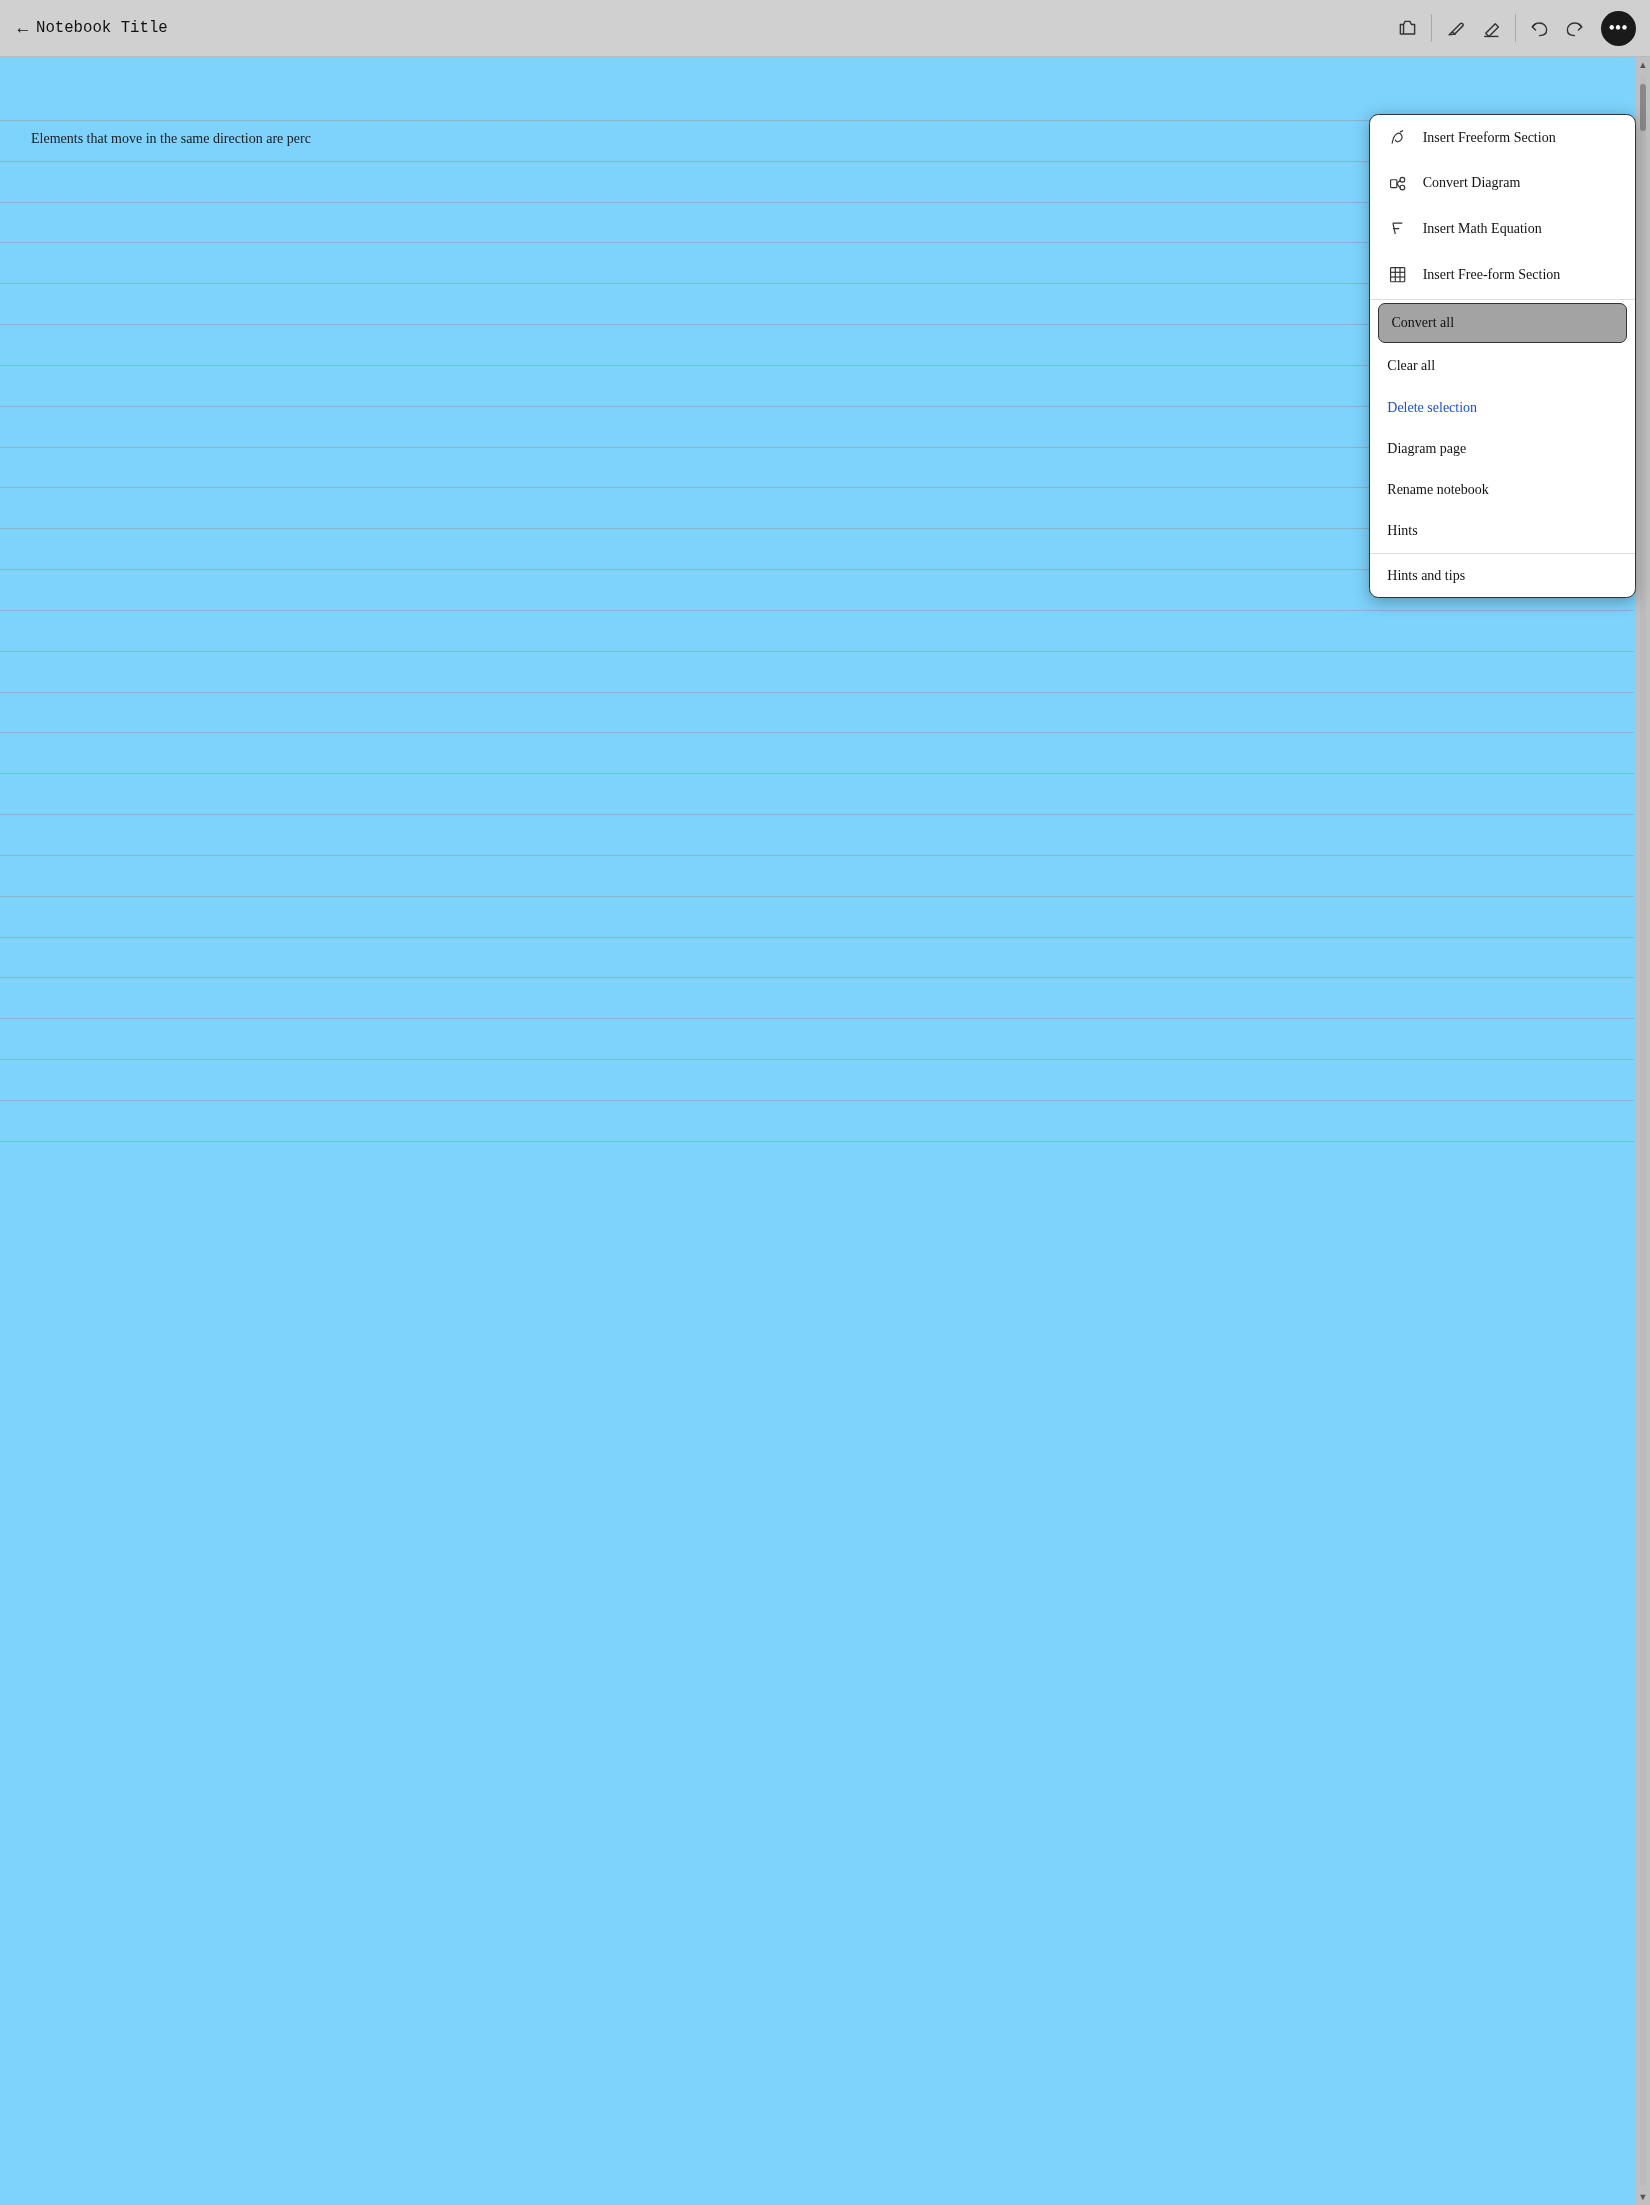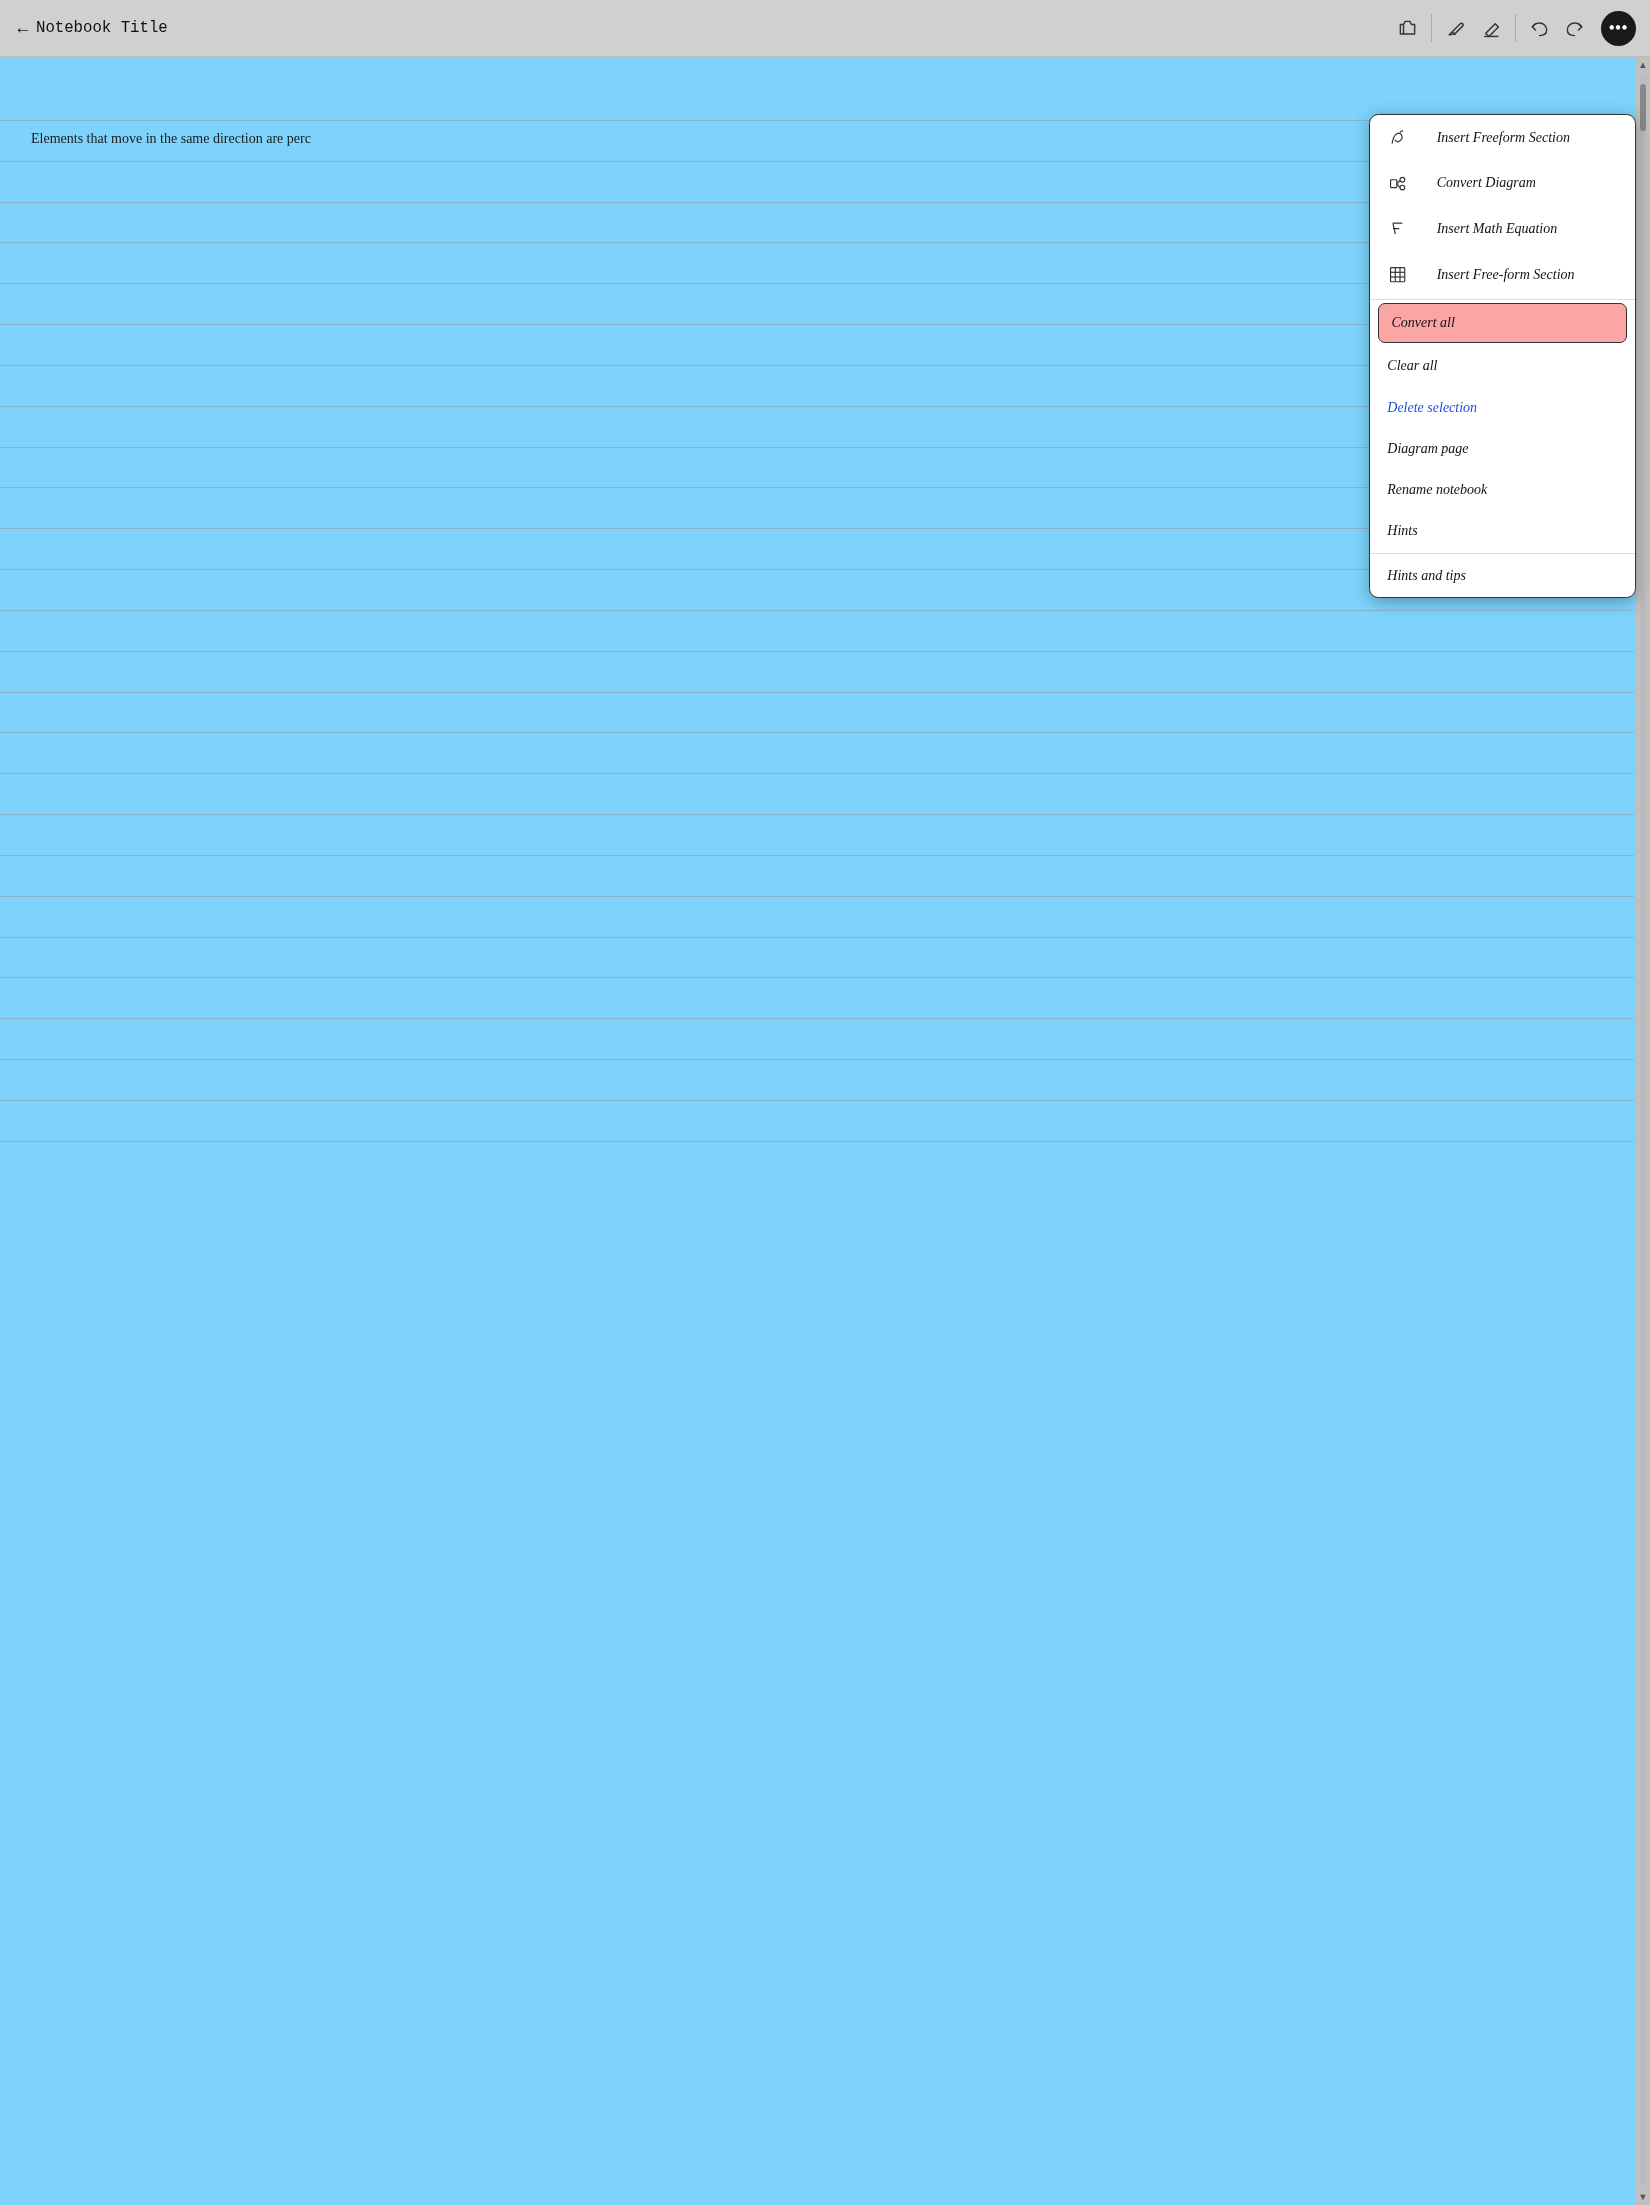--- a/index.html
+++ b/index.html
@@ -200,32 +200,31 @@
       border: 1.2px solid #333;
       border-radius: 9.4px;
       z-index: 100;
       overflow: hidden;
       box-shadow: 0 3.1px 15.7px rgba(0,0,0,0.3);
     }
 
     .menu-item {
       display: flex;
       align-items: center;
-      gap: 29px;
+      gap: 15px;
       padding: 12.6px 17.3px;
       cursor: pointer;
       font-size: 14px;
       font-family: Georgia, serif;
-      font-style: italic;
       color: #111;
       transition: background 0.1s;
     }
 
     .menu-item.highlighted {
-      background: #fca5a5;
+      background: #a3a3a3;
       border: 1.6px solid #333;
       border-radius: 7px;
       margin: 3.1px 7.9px;
       padding: 11px 12.6px;
     }
 
     .menu-item.disabled {
       color: #1d4ed8;
       cursor: default;
     }

